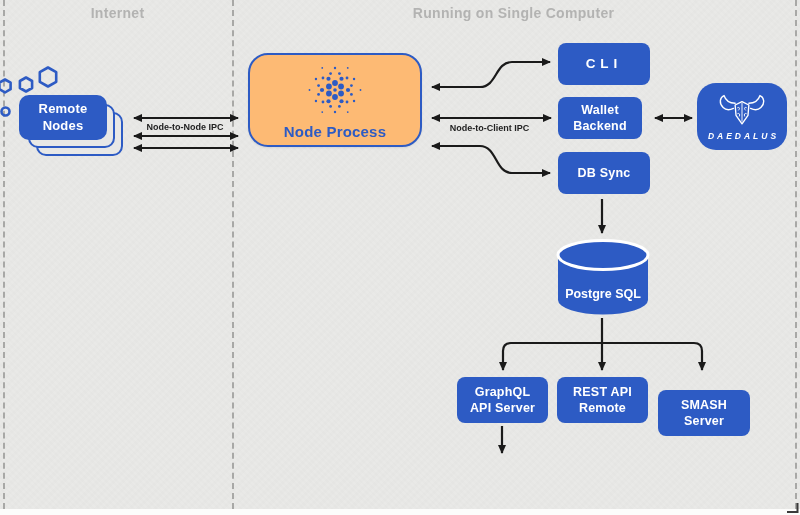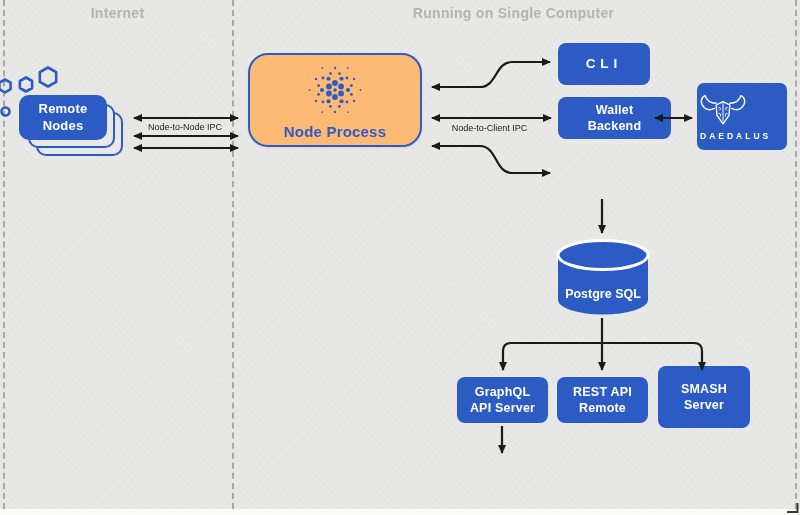--- a/index.html
+++ b/index.html
@@ -43,32 +43,32 @@
     background:#fdba74;border:2.5px solid var(--accent);border-radius:20px;
     display:flex;flex-direction:column;align-items:center;justify-content:center;
     box-shadow:0 1px 2px rgba(0,0,0,.08);
   }
   .node-process .np-label{
     color:var(--accent);font-weight:bold;font-size:15px;margin-top:4px;letter-spacing:.2px;
   }
   .cli-text{letter-spacing:5px;font-size:13.5px;padding-left:0;}
   .daedalus{
     position:absolute;left:697px;top:83px;width:90px;height:67px;
-    background:var(--accent);border-radius:7px;color:#fff;
-    display:flex;flex-direction:column;align-items:flex-start;justify-content:center;gap:2px;
+    background:var(--accent);border-radius:19px;color:#fff;
+    display:flex;flex-direction:column;align-items:center;justify-content:center;gap:2px;font-style:italic;
   }
   .daedalus .dd-label{font-size:8.5px;font-weight:bold;letter-spacing:3px;padding-left:3px;}
   .cylinder{position:absolute;left:556px;top:239px;width:94px;height:78px;}
   .cylinder .cyl-label{
     position:absolute;left:0;top:48px;width:94px;text-align:center;
     color:#fff;font-weight:bold;font-size:12.5px;
   }
   .edge-label{
     position:absolute;width:110px;text-align:center;
-    font-size:9px;font-weight:normal;color:#222;
+    font-size:9px;font-weight:bold;color:#222;
   }
   svg.overlay{position:absolute;left:0;top:0;pointer-events:none;}
   .hex-decor{position:absolute;left:0px;top:60px;}
 </style>
 </head>
 <body>
 
 <div class="canvas">
 
   <div class="dash-v" style="left:3px"></div>
@@ -130,22 +130,23 @@
         <circle cx="12.75" cy="22.08" r="0.9" fill="#2d5bc4"></circle>
         <circle cx="-12.75" cy="22.08" r="0.9" fill="#2d5bc4"></circle>
         <circle cx="-25.50" cy="0.00" r="0.9" fill="#2d5bc4"></circle>
         <circle cx="-12.75" cy="-22.08" r="0.9" fill="#2d5bc4"></circle>
         <circle cx="12.75" cy="-22.08" r="0.9" fill="#2d5bc4"></circle>
       </svg>
     <div class="np-label">Node Process</div>
   </div>
 
   <div class="bluebox cli-text" style="left:558px;top:43px;width:92px;height:42px">CLI</div>
-  <div class="bluebox" style="left:558px;top:97px;width:113px;height:42px">Wallet
+  <div class="bluebox" style="left:558px;top:97px;width:84px;height:42px">Wallet
 Backend</div>
+  <div class="bluebox" style="left:558px;top:152px;width:92px;height:42px">DB Sync</div>
 
   <div class="daedalus">
     <svg width="52" height="36" viewBox="0 0 60 42">
       <g fill="none" stroke="#fff" stroke-width="1.6" stroke-linecap="round" stroke-linejoin="round">
         <path d="M22,12 C16,12 11,9 9,3 C4,5 3,12 8,17 C11,20 16,20 20,18"></path>
         <path d="M38,12 C44,12 49,9 51,3 C56,5 57,12 52,17 C49,20 44,20 40,18"></path>
         <path d="M30,10 L38,14 L37,26 L30,36 L23,26 L22,14 Z"></path>
         <path d="M30,12 V33" stroke-width="1.1"></path>
         <path d="M25,17 C27,16 28,18 26,20 M35,17 C33,16 32,18 34,20" stroke-width="1.1"></path>
         <path d="M25,24 C27,23 28,25 27,27 M35,24 C33,23 32,25 33,27" stroke-width="1.1"></path>
@@ -159,21 +160,21 @@
       <path d="M2,18 V61 A45,14.5 0 0 0 92,61 V18 Z" fill="#2d5bc4"></path>
       <ellipse cx="47" cy="16" rx="45" ry="14.5" fill="#2d5bc4" stroke="#ffffff" stroke-width="3"></ellipse>
     </svg>
     <div class="cyl-label">Postgre SQL</div>
   </div>
 
   <div class="bluebox" style="left:457px;top:377px;width:91px;height:46px">GraphQL
 API Server</div>
   <div class="bluebox" style="left:557px;top:377px;width:91px;height:46px">REST API
 Remote</div>
-  <div class="bluebox" style="left:658px;top:366px;width:92px;height:62px">SMASH
+  <div class="bluebox" style="left:658px;top:390px;width:92px;height:46px">SMASH
 Server</div>
 
   <div class="edge-label" style="left:135px;top:122px;width:100px">Node-to-Node IPC</div>
   <div class="edge-label" style="left:437px;top:123px;width:105px">Node-to-Client IPC</div>
 
   <svg class="overlay" width="800" height="515" viewBox="0 0 800 515">
     <defs>
       <marker id="mEnd" markerWidth="9" markerHeight="8" refX="8" refY="4" orient="auto" markerUnits="userSpaceOnUse">
         <path d="M0,0 L9,4 L0,8 Z" fill="#1a1a1a"></path>
       </marker>

